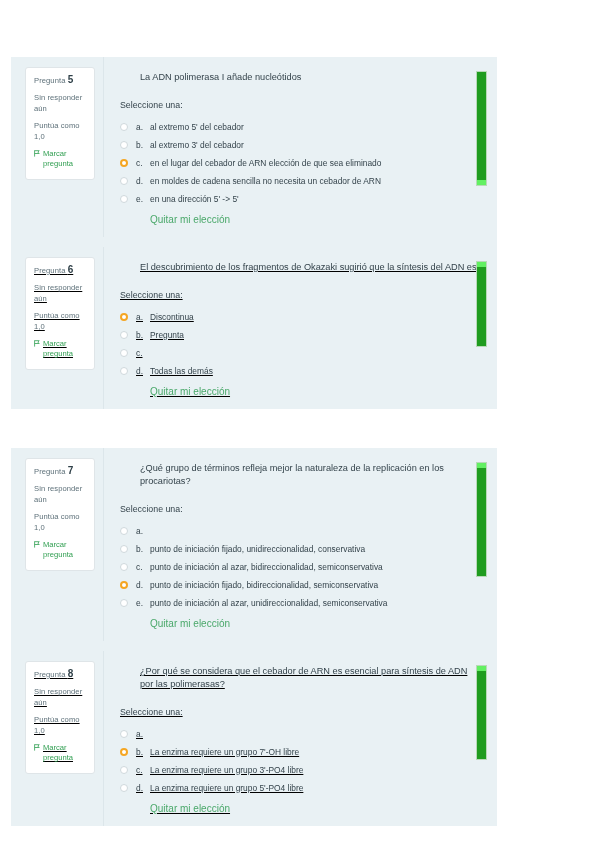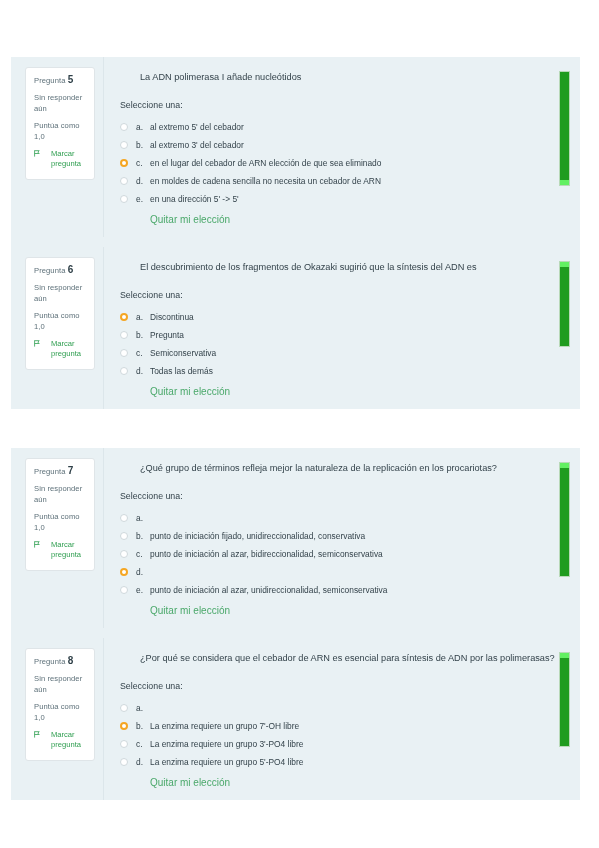--- a/index.html
+++ b/index.html
@@ -19,35 +19,35 @@
     position: relative;
     width: 599px;
     height: 848px;
     background: #ffffff;
   }
 
   
   .group {
     position: absolute;
     left: 11px;
-    width: 569px;
+    width: 486px;
     background: #e9f1f4;
     box-sizing: border-box;
   }
   .group--one { top: 57px; }
   .group--two { top: 448px; }
 
   
   .qblock {
     position: relative;
     display: flex;
     align-items: stretch;
     box-sizing: border-box;
   }
-  .qblock + .qblock { margin-top: 10px; }
+  .qblock + .qblock { margin-top: 10px; text-decoration: underline; }
 
   
   .qinfo {
     width: 92px;
     flex: 0 0 92px;
     padding: 10px 0 12px 0;
     box-sizing: border-box;
   }
   .qinfo-card {
     margin: 0 8px 0 14px;
@@ -66,21 +66,21 @@
   }
   .qinfo-line:last-child { margin-bottom: 0; }
   .qnum-strong {
     font-size: 10px;
     font-weight: bold;
     color: #2e3f47;
   }
   .qflag {
     display: flex;
     align-items: flex-start;
-    gap: 11px;
+    gap: 3px;
     color: #2f9e50;
     font-size: 7.6px;
     line-height: 10.4px;
     cursor: pointer;
   }
   .qflag .flag-ico {
     flex: 0 0 auto;
     margin-top: 1px;
     line-height: 1;
   }
@@ -247,21 +247,20 @@
               <span class="answer-label">Discontinua</span>
             </li>
             <li class="answer">
               <span class="radio"></span>
               <span class="answer-key">b.</span>
               <span class="answer-label">Pregunta</span>
             </li>
             <li class="answer">
               <span class="radio"></span>
               <span class="answer-key">c.</span>
-              <span class="answer-label">Semiconservativa</span>
             </li>
             <li class="answer">
               <span class="radio"></span>
               <span class="answer-key">d.</span>
               <span class="answer-label">Todas las demás</span>
             </li>
           </ul>
           <div class="clear-choice">Quitar mi elección</div>
           <div class="greenbar" style="height: 86px;">
             <div class="thumb at-top"></div>
@@ -298,20 +297,21 @@
               <span class="answer-label">punto de iniciación fijado, unidireccionalidad, conservativa</span>
             </li>
             <li class="answer">
               <span class="radio"></span>
               <span class="answer-key">c.</span>
               <span class="answer-label">punto de iniciación al azar, bidireccionalidad, semiconservativa</span>
             </li>
             <li class="answer">
               <span class="radio checked"></span>
               <span class="answer-key">d.</span>
+              <span class="answer-label">punto de iniciación fijado, bidireccionalidad, semiconservativa</span>
             </li>
             <li class="answer">
               <span class="radio"></span>
               <span class="answer-key">e.</span>
               <span class="answer-label">punto de iniciación al azar, unidireccionalidad, semiconservativa</span>
             </li>
           </ul>
           <div class="clear-choice">Quitar mi elección</div>
           <div class="greenbar" style="height: 115px;">
             <div class="thumb at-top"></div>

